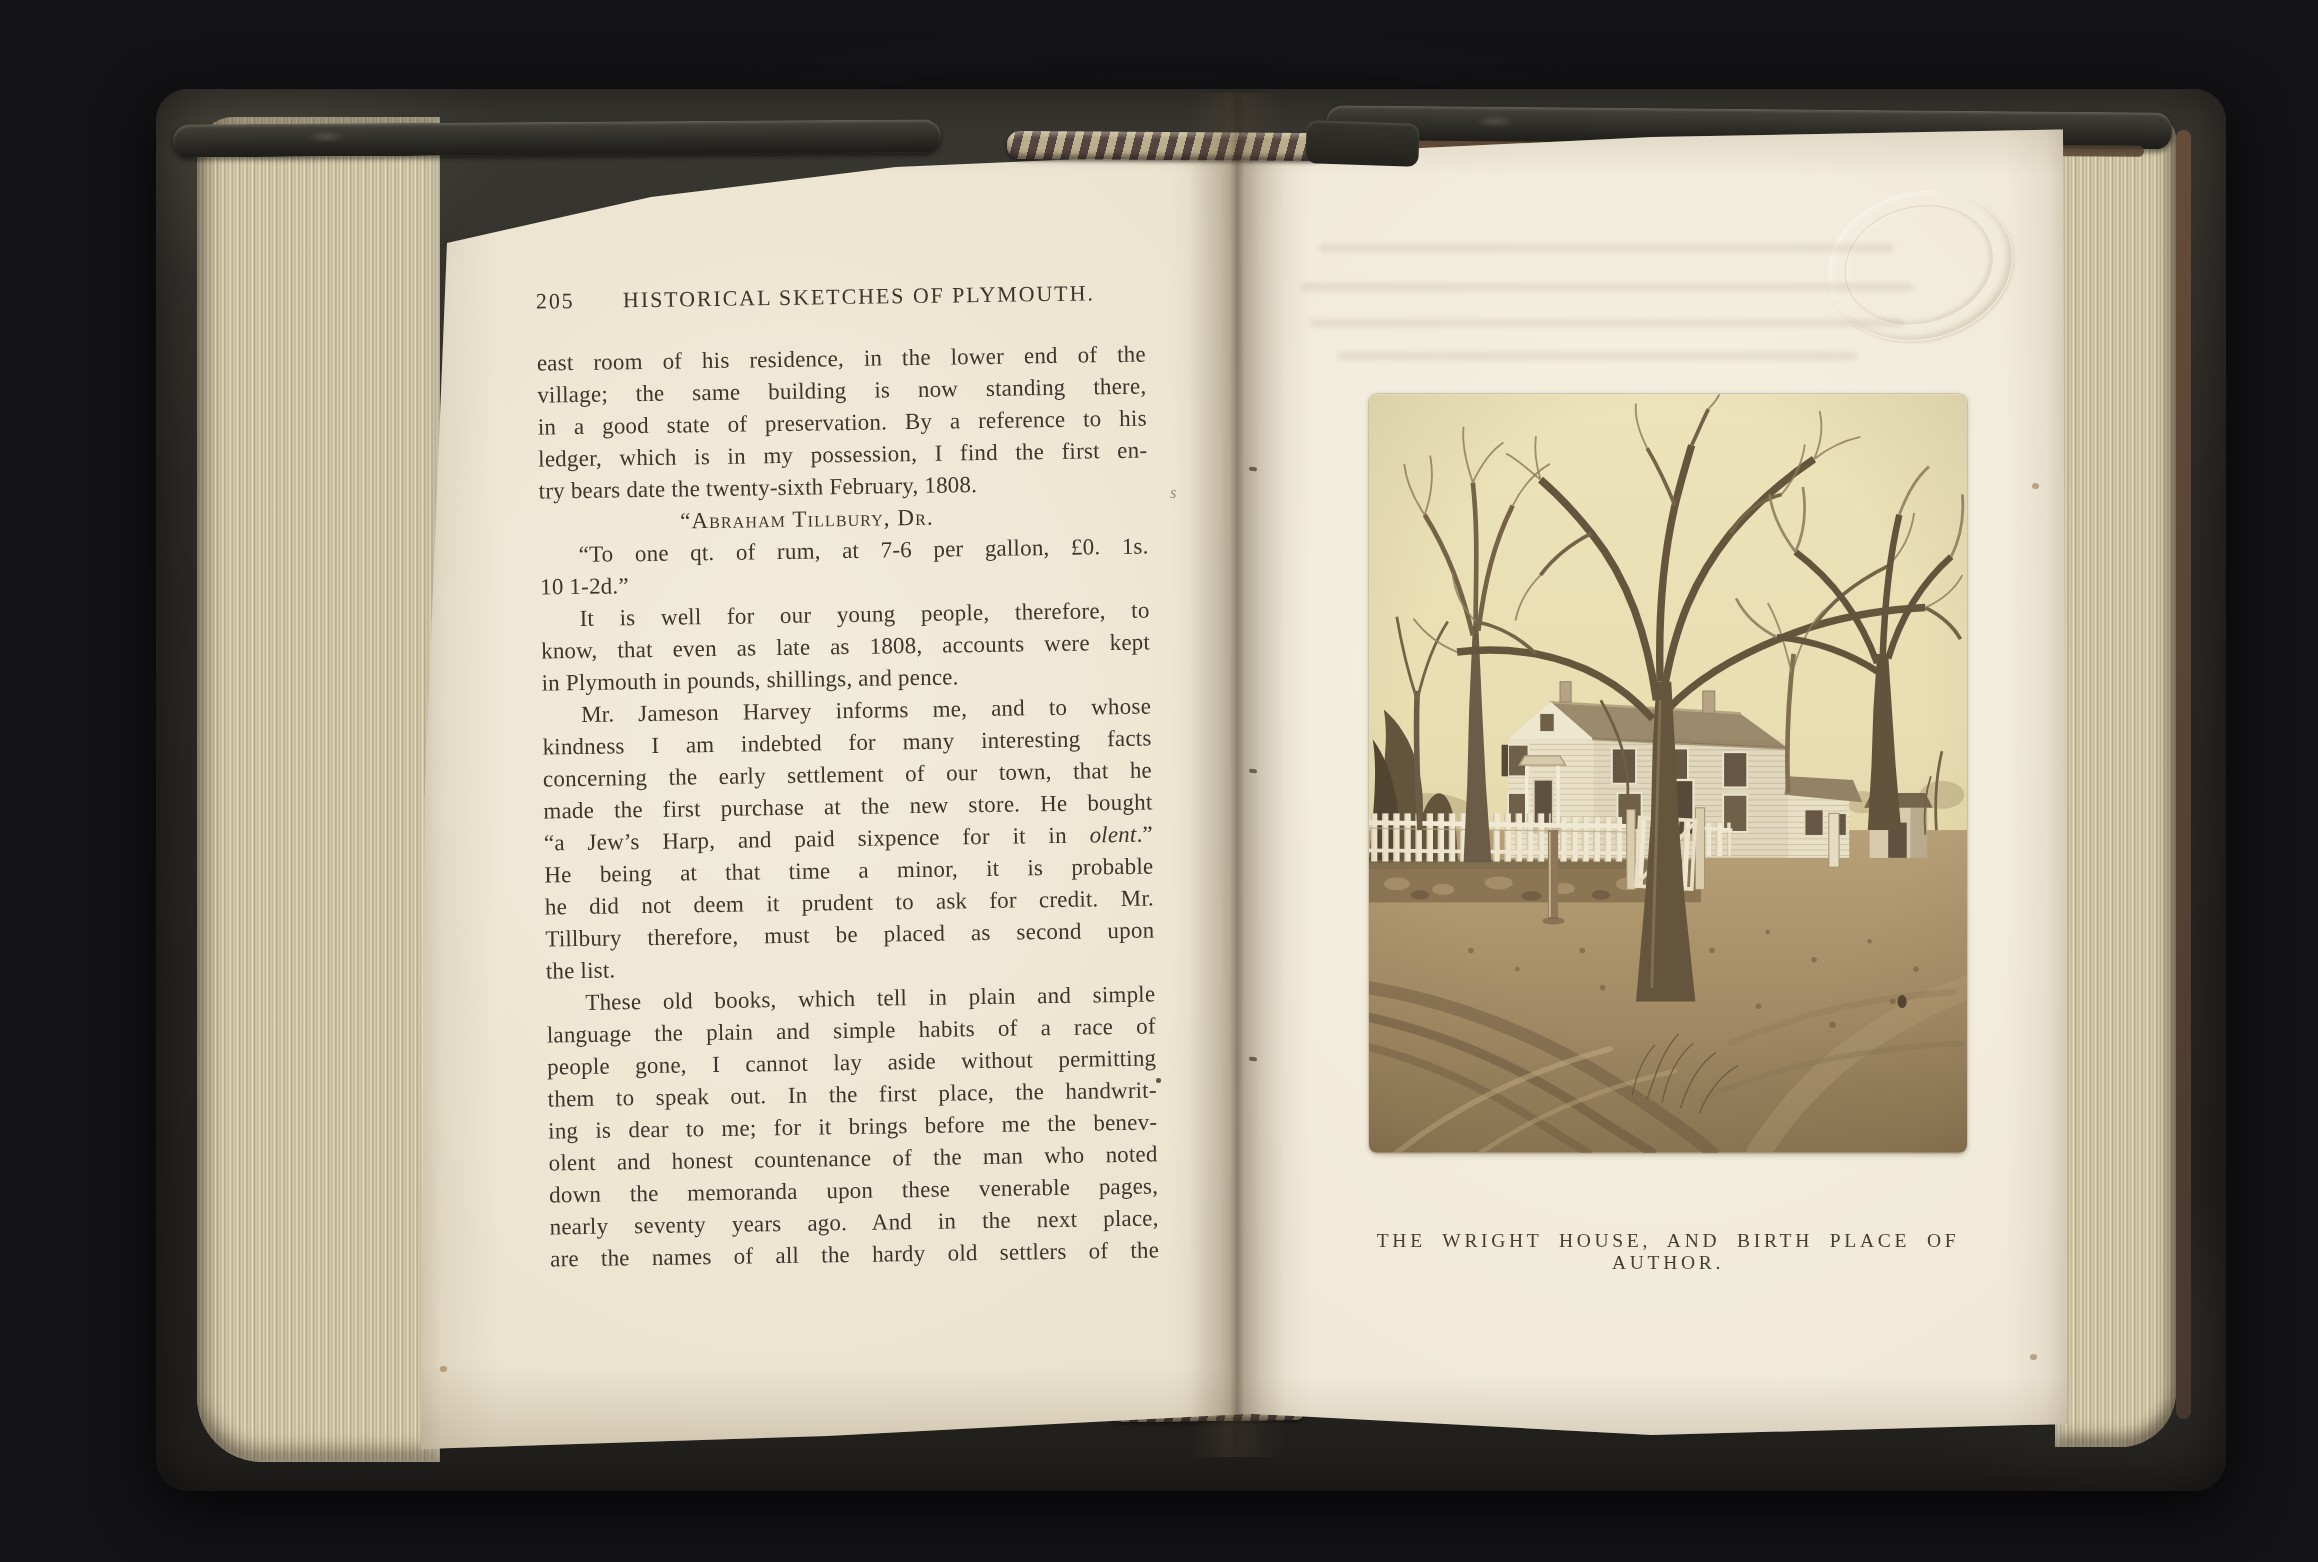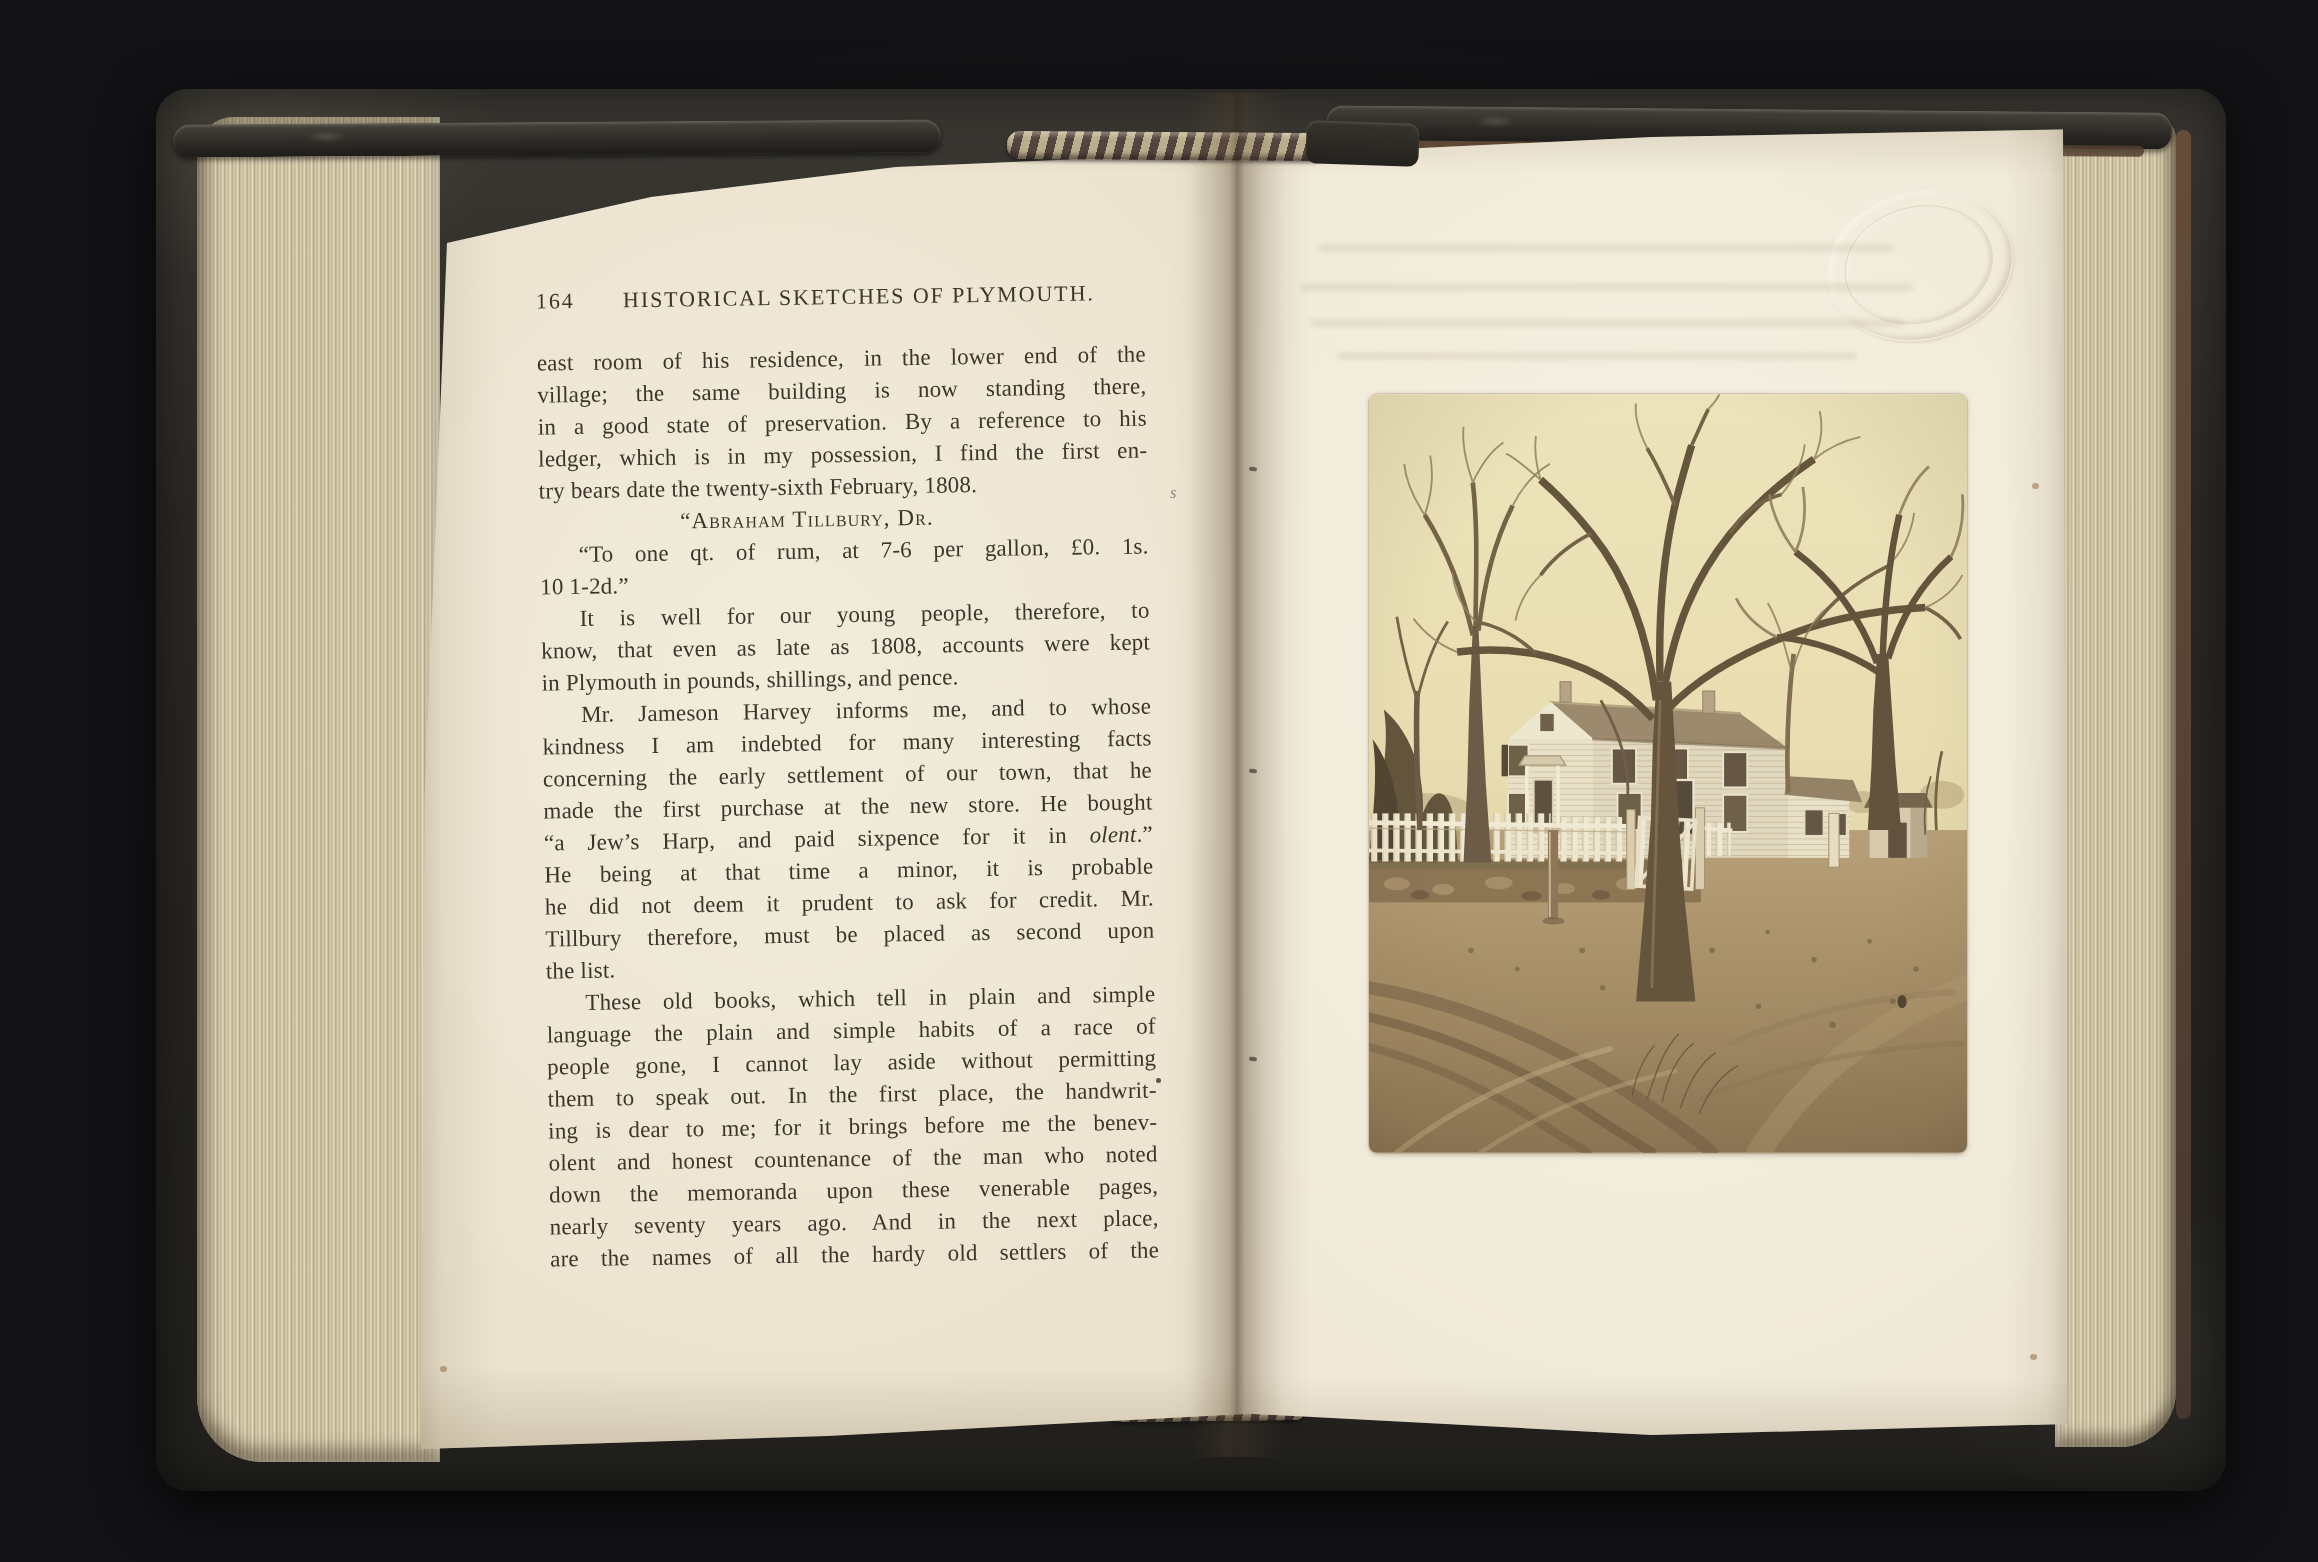--- a/index.html
+++ b/index.html
@@ -126,21 +126,21 @@
 
 <div class="cover-strip strip-top-left"></div>
 <div class="cover-strip strip-top-right"></div>
 <div class="strip-brown"></div>
 
 <div class="band tailband"></div>
 
 <div class="page page-left">
   <div class="textwrap">
     <div class="runhead">
-      <span class="pageno">164</span>
+      <span class="pageno">205</span>
       <span class="headtitle">HISTORICAL SKETCHES OF PLYMOUTH.</span>
     </div>
     <div class="bodytext">
         <div class="line j">east room of his residence, in the lower end of the</div>
         <div class="line j">village; the same building is now standing there,</div>
         <div class="line j">in a good state of preservation.  By a reference to his</div>
         <div class="line j">ledger, which is in my possession, I find the first en-</div>
         <div class="line">try bears date the twenty-sixth February, 1808.</div>
         <div class="line sc" style="padding-left: 141px;">“Abraham Tillbury, Dr.</div>
         <div class="line j" style="text-indent: 39px;">“To one qt. of rum, at 7-6 per gallon, £0. 1s.</div>
@@ -419,20 +419,21 @@
 
         <path d="M612,470 C610,440 612,410 618,385" stroke="#6f5d42" stroke-width="3" fill="none"></path>
         <path d="M600,475 C598,452 600,430 606,412" stroke="#6f5d42" stroke-width="2" fill="none"></path>
       </g>
 
       <rect x="0" y="0" width="645" height="818" fill="url(#vig)"></rect>
       <rect x="0" y="0" width="645" height="818" fill="rgba(235,220,170,.05)"></rect>
     </svg>
   </div>
 
+  <div class="caption">THE WRIGHT HOUSE, AND BIRTH PLACE OF AUTHOR.</div>
 
   <div class="stitch" style="top:358px;"></div>
   <div class="stitch" style="top:660px;"></div>
   <div class="stitch" style="top:948px;"></div>
   <div class="freckle" style="left:796px;top:374px;"></div>
   <div class="freckle" style="left:794px;top:1245px;"></div>
 </div>
 
 <div class="band headband-top"></div>
 <div class="headband-cap"></div>

